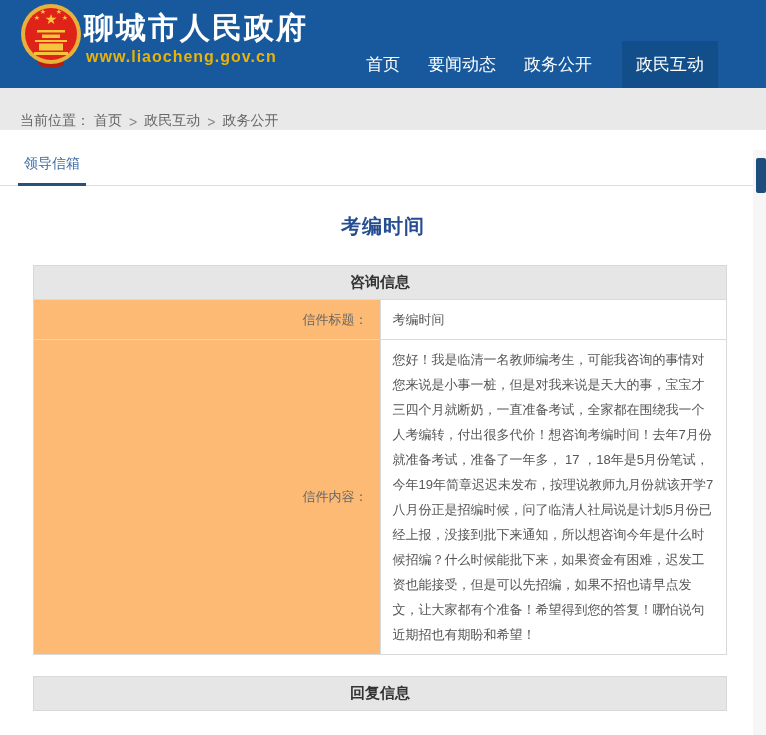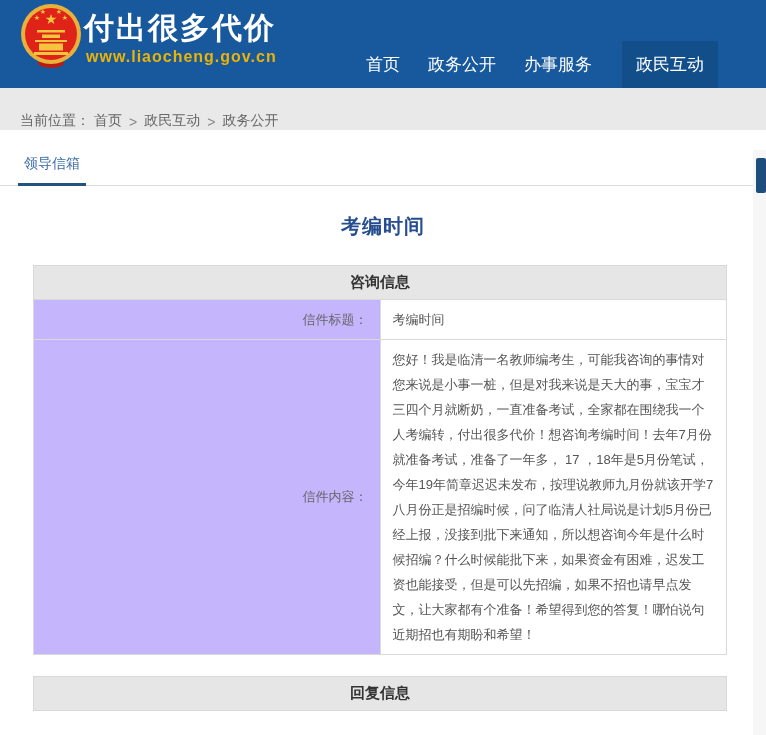--- a/index.html
+++ b/index.html
@@ -35,21 +35,21 @@
   
   .page-title { text-align:center; color:#264d8f; font-size:20px; font-weight:bold;
     margin:27px 0 25px; letter-spacing:1px; }
 
   
   .info-table { width:694px; margin:0 33px 21px; border-collapse:collapse;
     table-layout:fixed; }
   .info-table th { background:#e6e6e6; border:1px solid #d9d9d9; height:34px;
     font-size:15px; color:#333; font-weight:bold; text-align:center; }
   .info-table td { border:1px solid #d9d9d9; font-size:13px; vertical-align:middle; }
-  .info-table td.lbl { width:112px; text-align:right; color:#666; background:#c4b5fd;
+  .info-table td.lbl { width:112px; text-align:right; color:#666; background:#fdba74;
     padding:10px 12px 10px 4px; white-space:nowrap; }
   .info-table td.val { color:#555; padding:7px 12px; line-height:25px; text-align:left; }
   .info-table tr.simple td { height:40px; }
   .info-table td.val.long { min-height:170px; }
 
   
   .scrollbar-track { position:absolute; right:0; top:150px; width:13px; height:585px;
     background:#f6f6f6; }
   .scrollbar-thumb { position:absolute; right:0; top:8px; width:10px; height:35px;
     background:#1d4d7c; border-radius:2px; }
@@ -66,26 +66,26 @@
     <text x="17" y="17" font-size="7" fill="#f5c63d" text-anchor="middle">★</text>
     <text x="23" y="11" font-size="7" fill="#f5c63d" text-anchor="middle">★</text>
     <text x="39" y="11" font-size="7" fill="#f5c63d" text-anchor="middle">★</text>
     <text x="45" y="17" font-size="7" fill="#f5c63d" text-anchor="middle">★</text>
     <rect x="17" y="27" width="28" height="2.5" fill="#f5c63d"></rect>
     <rect x="22" y="31.5" width="18" height="3.5" fill="#f5c63d"></rect>
     <rect x="15" y="37" width="32" height="2" fill="#f5c63d"></rect>
     <rect x="19" y="40.5" width="24" height="7" fill="#f5c63d"></rect>
     <rect x="14" y="49" width="34" height="3" fill="#f5c63d"></rect>
   </svg>
-  <div class="site-title">付出很多代价</div>
+  <div class="site-title">聊城市人民政府</div>
   <div class="site-url">www.liaocheng.gov.cn</div>
   <nav class="main-nav">
     <a class="nav-item">首页</a>
+    <a class="nav-item">要闻动态</a>
     <a class="nav-item">政务公开</a>
-    <a class="nav-item">办事服务</a>
     <a class="nav-item active">政民互动</a>
   </nav>
 </header>
 
 <div class="breadcrumb">
   <span class="prefix">当前位置：</span>
   <a>首页</a>
   <span class="sep">&gt;</span>
   <a>政民互动</a>
   <span class="sep">&gt;</span>

